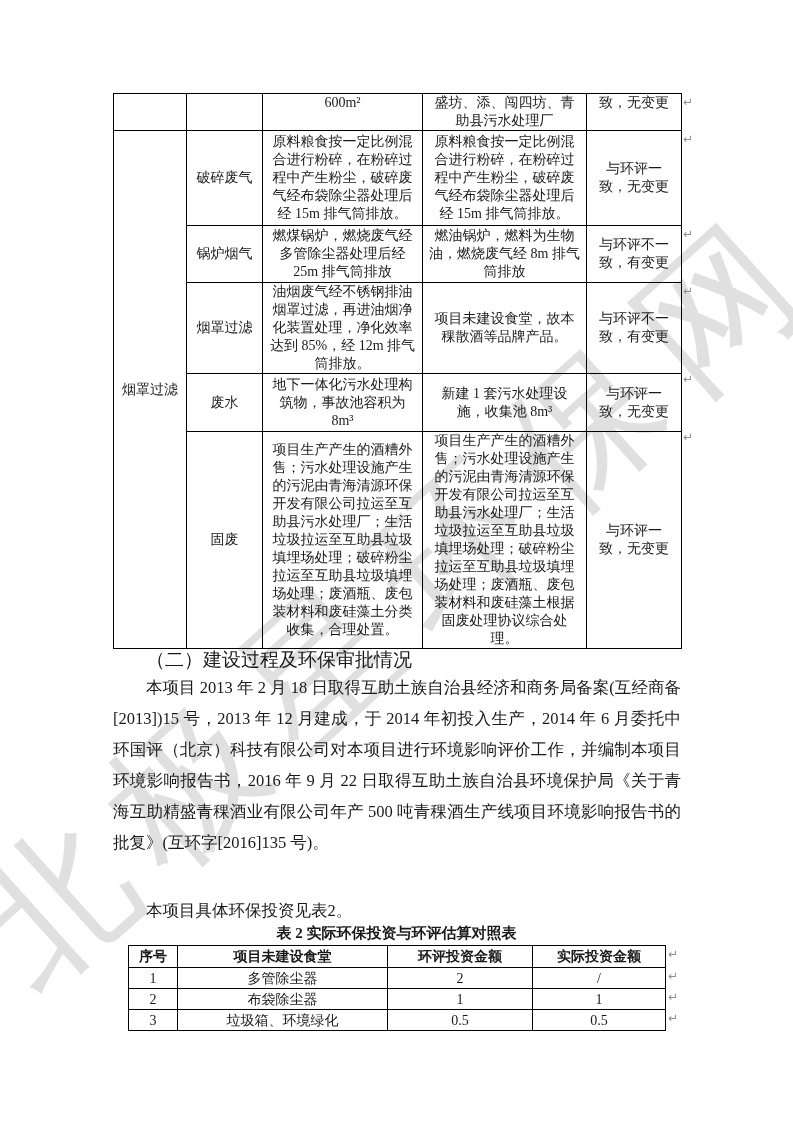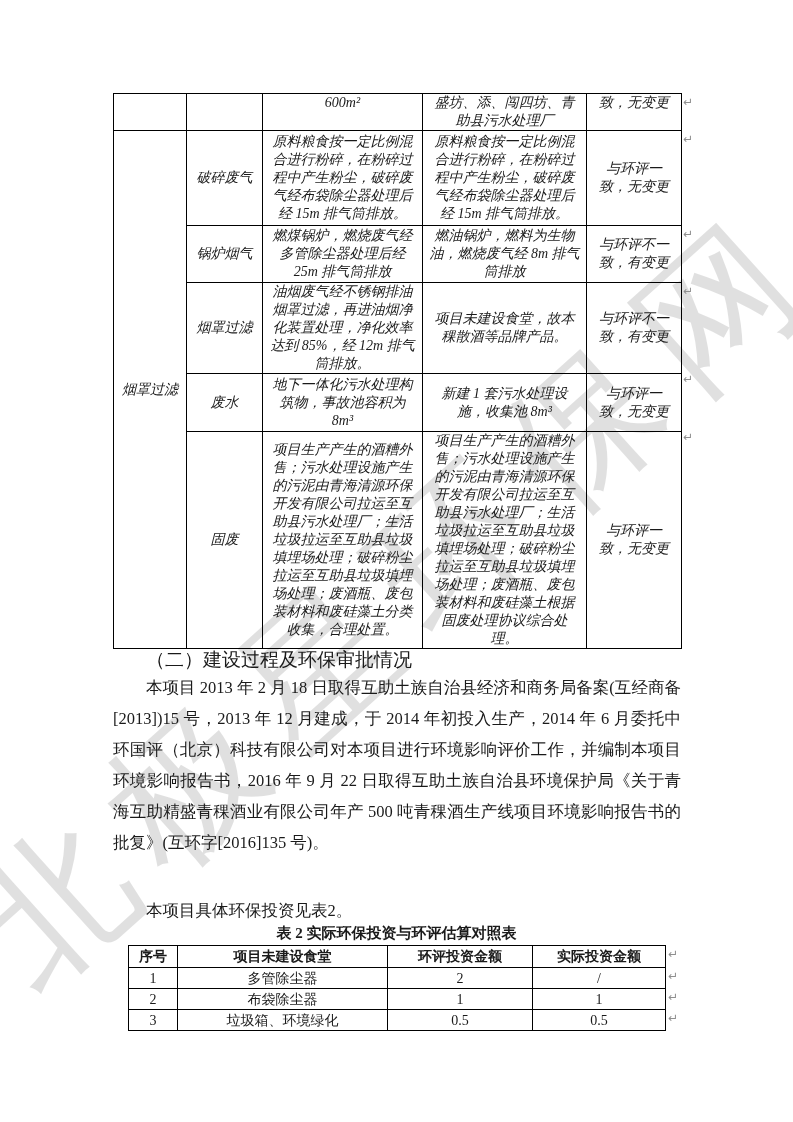--- a/index.html
+++ b/index.html
@@ -29,21 +29,20 @@
     width:568px;
     border-collapse:collapse;table-layout:fixed;
     font-size:14px;line-height:18px;
   }
   table.t1 td{
     border:1px solid #000;
     text-align:center;vertical-align:middle;
     white-space:pre-line;
     padding:0 2px;
     overflow:hidden;
-    font-style:italic;
   }
   table.t1 tr.carry td{vertical-align:top;}
   
   .sec-heading{
     position:absolute;left:146px;width:540px;
     font-size:19px;line-height:24px;
   }
   .body-par{
     position:absolute;left:113px;width:568px;
     font-size:16.5px;line-height:31px;

